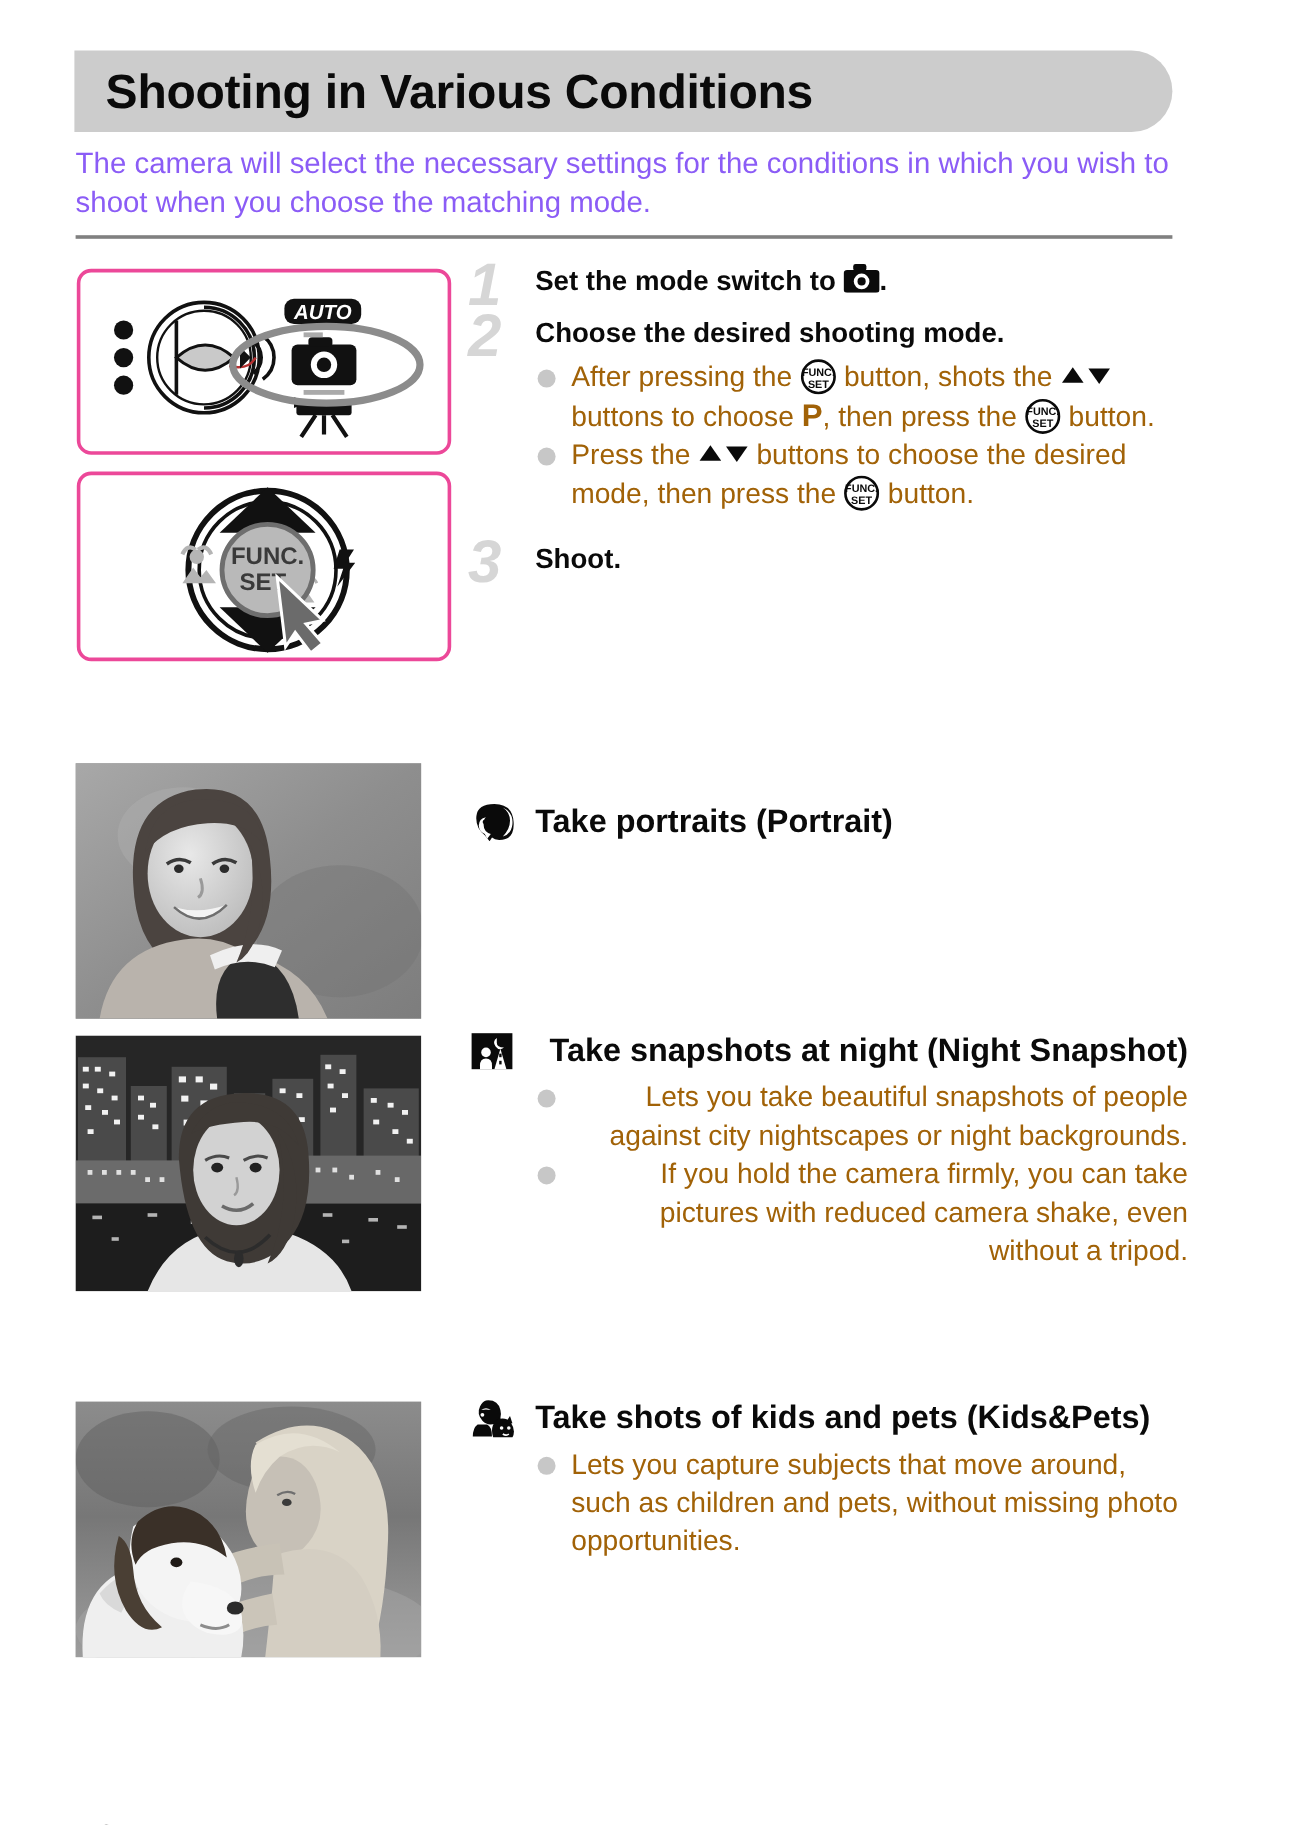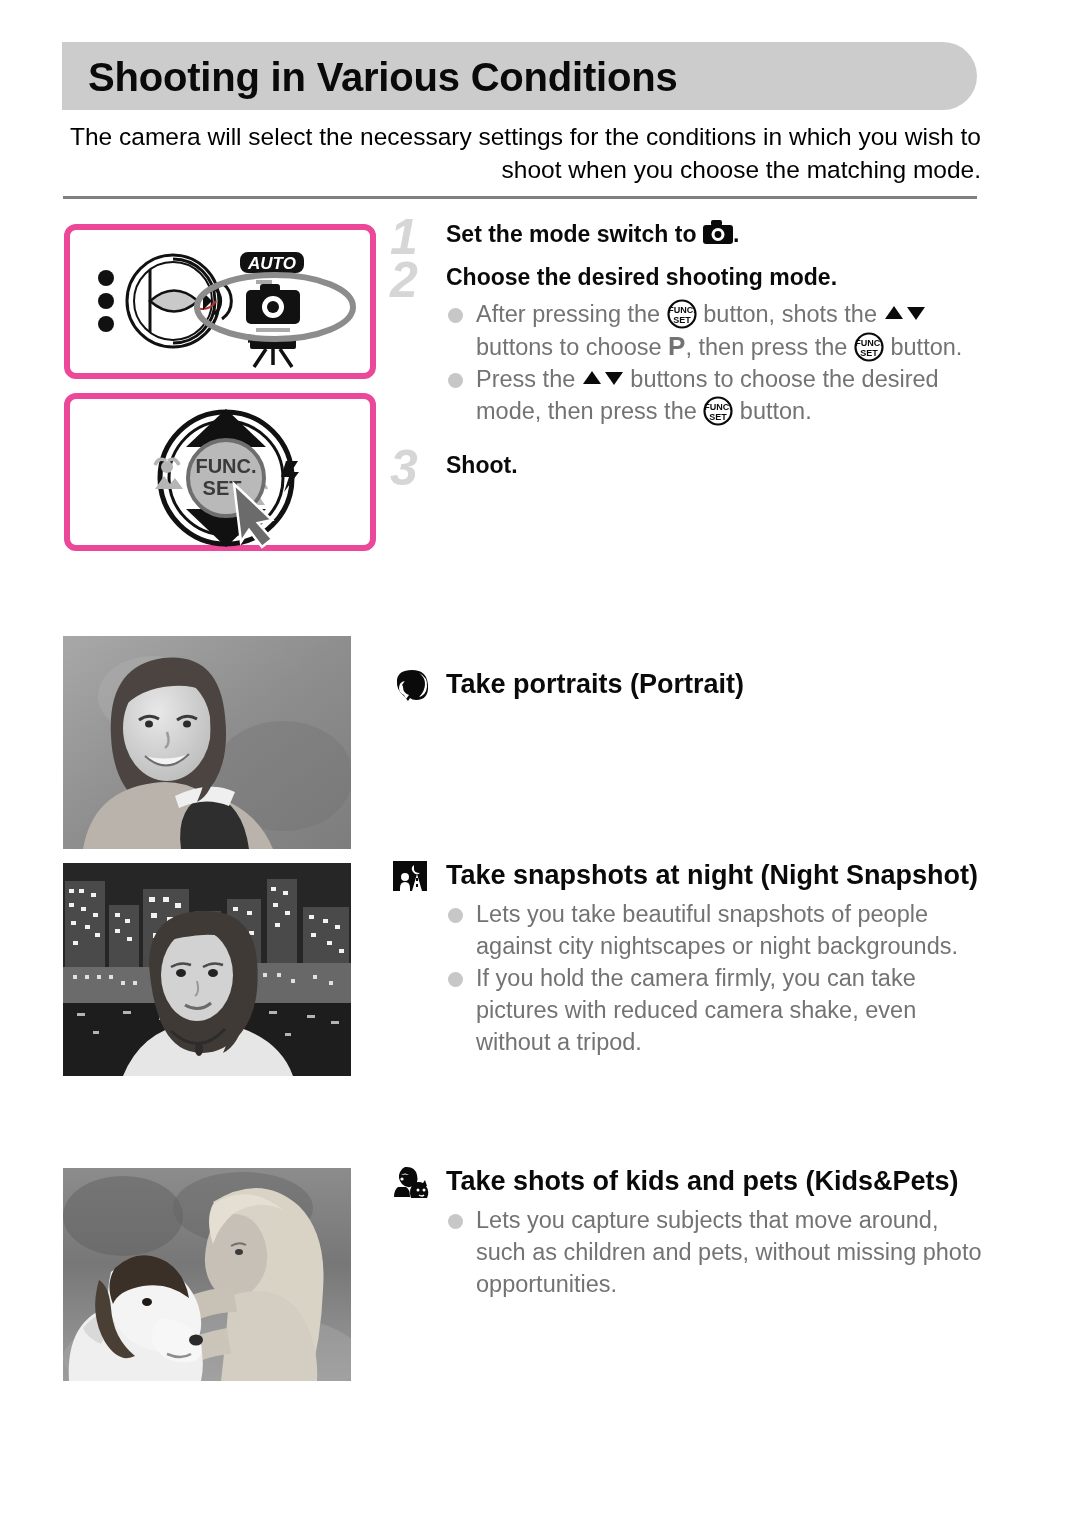--- a/index.html
+++ b/index.html
@@ -40,38 +40,37 @@
   }
 
   
   .intro {
     position: absolute;
     left: 63px;
     top: 120px;
     width: 918px;
     font-size: 24.5px;
     line-height: 33px;
-    color: #000000;
-    text-align: right;
+    color: #8b5cf6;
   }
 
   
   .rule {
     position: absolute;
     left: 63px;
     top: 196px;
     width: 914px;
     height: 3px;
     background: #808080;
   }
 
   
   .illus-box {
     position: absolute;
-    border: 6px solid #ec4899;
+    border: 3px solid #ec4899;
     border-radius: 12px;
     background: #ffffff;
     box-sizing: border-box;
   }
   #illus-mode-switch { left: 64px; top: 224px; width: 312px; height: 155px; }
   #illus-controller  { left: 64px; top: 393px; width: 312px; height: 158px; }
 
   
   .photo {
     position: absolute;
@@ -118,38 +117,38 @@
   .bullets {
     margin: 4px 0 0 0;
     padding: 0;
     list-style: none;
   }
   .bullets li {
     position: relative;
     padding-left: 30px;
     font-size: 23.5px;
     line-height: 32px;
-    color: #737373;
+    color: #a16207;
     margin-bottom: 0px;
   }
   .bullets li::before {
     content: "";
     position: absolute;
     left: 2px;
     top: 10px;
     width: 15px;
     height: 15px;
     border-radius: 50%;
     background: #c7c7c7;
   }
 
   
   .mode-section { position: absolute; left: 390px; width: 600px; }
   #section-portrait { top: 667px; }
-  #section-night    { top: 858px; }
+  #section-night    { top: 858px; text-align: right; }
   #section-kids     { top: 1164px; }
 
   .mode-heading {
     position: relative;
     padding-left: 56px;
     font-size: 27px;
     font-weight: bold;
     line-height: 35px;
     color: #0a0a0a;
   }

